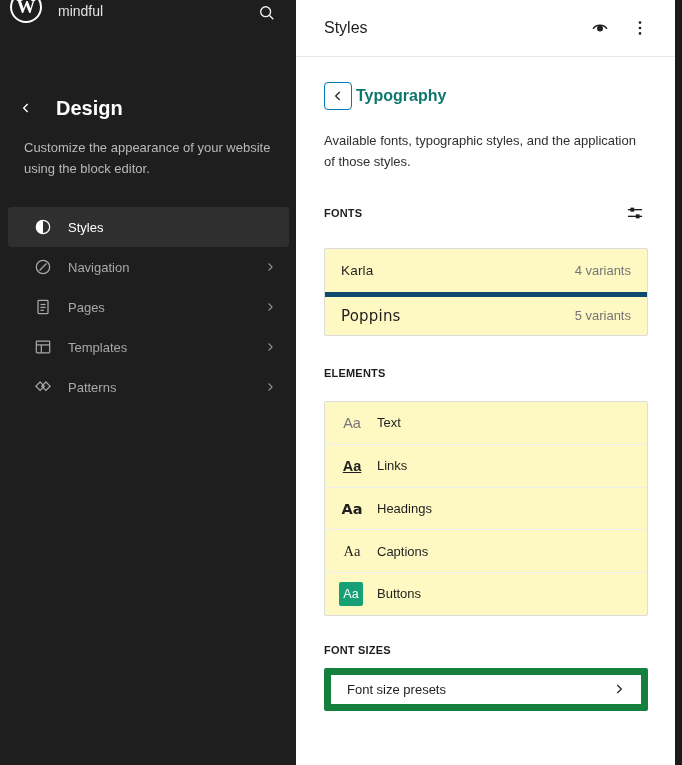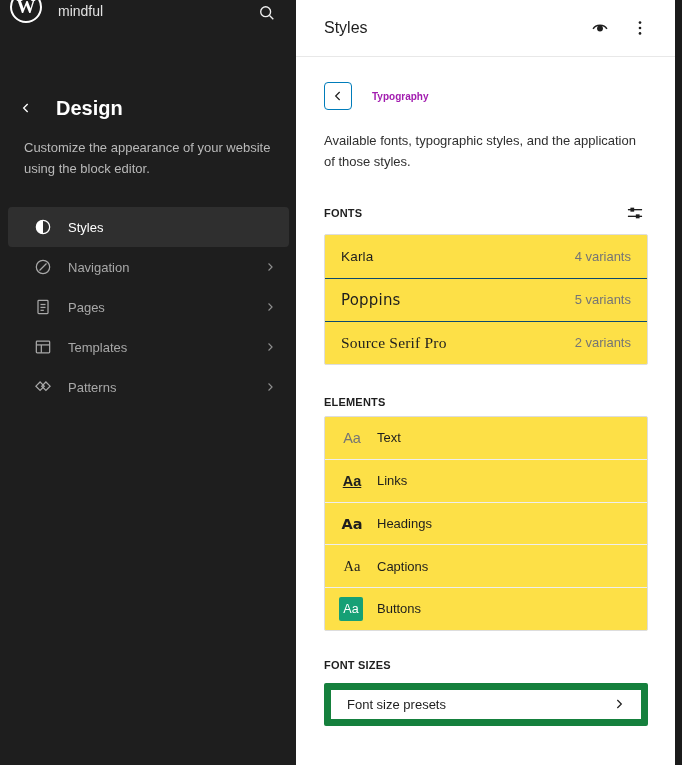--- a/index.html
+++ b/index.html
@@ -34,31 +34,31 @@
 
   .panel-header { height:57px; border-bottom:1px solid #e8e8e8; display:flex; align-items:center; padding:0 22px 0 28px; }
   .panel-title { font-size:16px; font-weight:500; color:#1e1e1e; }
   .header-actions { margin-left:auto; display:flex; align-items:center; gap:14px; }
   .icon-btn { width:26px; height:26px; background:none; border:none; display:flex; align-items:center; justify-content:center; cursor:pointer; }
 
   .panel-body { padding:25px 27px 0 28px; }
   .back-row { display:flex; align-items:center; }
   .back-btn { width:28px; height:28px; background:#fff; border:1.5px solid #007cba; border-radius:4px;
               display:flex; align-items:center; justify-content:center; cursor:pointer; color:#1e1e1e; }
-  .back-label { margin-left:20px; font-size:10px; font-weight:700; color:#a21caf; }
+  .back-label { margin-left:4px; font-size:16px; font-weight:700; color:#0f766e; }
   .panel-desc { margin-top:21px; font-size:13px; line-height:1.6; color:#2f2f2f; }
 
   .section-head { display:flex; align-items:center; justify-content:space-between; }
   .section-label { font-size:11px; font-weight:600; color:#1e1e1e; text-transform:uppercase; letter-spacing:0.2px; }
   .mt-fonts { margin-top:27px; }
   .mt-elements { margin-top:31px; }
   .mt-sizes { margin-top:28px; }
 
-  .card { margin-top:8px; border:1px solid #ddd; border-radius:2px; background:#fde047; }
-  .card-row { height:43px; display:flex; align-items:center; padding:0 16px; border-top:1px solid #0c4a6e; cursor:pointer; }
+  .card { margin-top:22px; border:1px solid #ddd; border-radius:2px; background:#fef9c3; }
+  .card-row { height:43px; display:flex; align-items:center; padding:0 16px; border-top:5px solid #0c4a6e; cursor:pointer; }
   .card-row:first-child { border-top:none; }
 
   .font-name { font-size:13.5px; color:#1e1e1e; letter-spacing:0.2px; }
   .font-name.f-poppins { font-family:"DejaVu Sans", sans-serif; font-size:15px; }
   .font-name.f-serif { font-family:"Liberation Serif", serif; font-size:15.5px; }
   .variants { margin-left:auto; color:#757575; font-size:13px; }
 
   .el-row { height:42.6px; display:flex; align-items:center; padding:0 14px; border-top:1px solid #eee; cursor:pointer; }
   .el-row:first-child { border-top:none; }
   .el-glyph { width:26px; margin-right:12px; text-align:center; font-size:14.5px; color:#1e1e1e; }
@@ -230,24 +230,20 @@
       </div>
       <div class="card">
         <div class="card-row">
           <span class="font-name">Karla</span>
           <span class="variants">4 variants</span>
         </div>
         <div class="card-row">
           <span class="font-name f-poppins">Poppins</span>
           <span class="variants">5 variants</span>
         </div>
-        <div class="card-row">
-          <span class="font-name f-serif">Source Serif Pro</span>
-          <span class="variants">2 variants</span>
-        </div>
       </div>
 
       <div class="section-head mt-elements">
         <span class="section-label">ELEMENTS</span>
       </div>
       <div class="card">
         <div class="el-row">
           <span class="el-glyph g-text">Aa</span>
           <span class="el-label">Text</span>
         </div>

